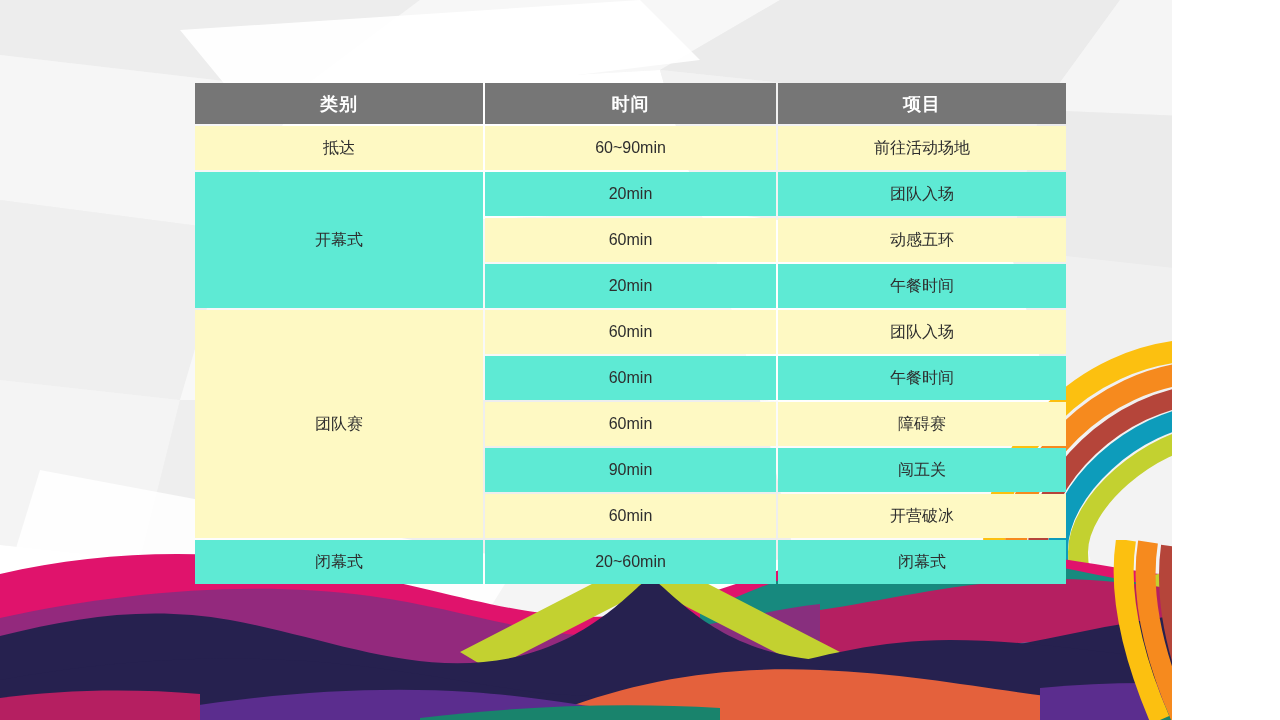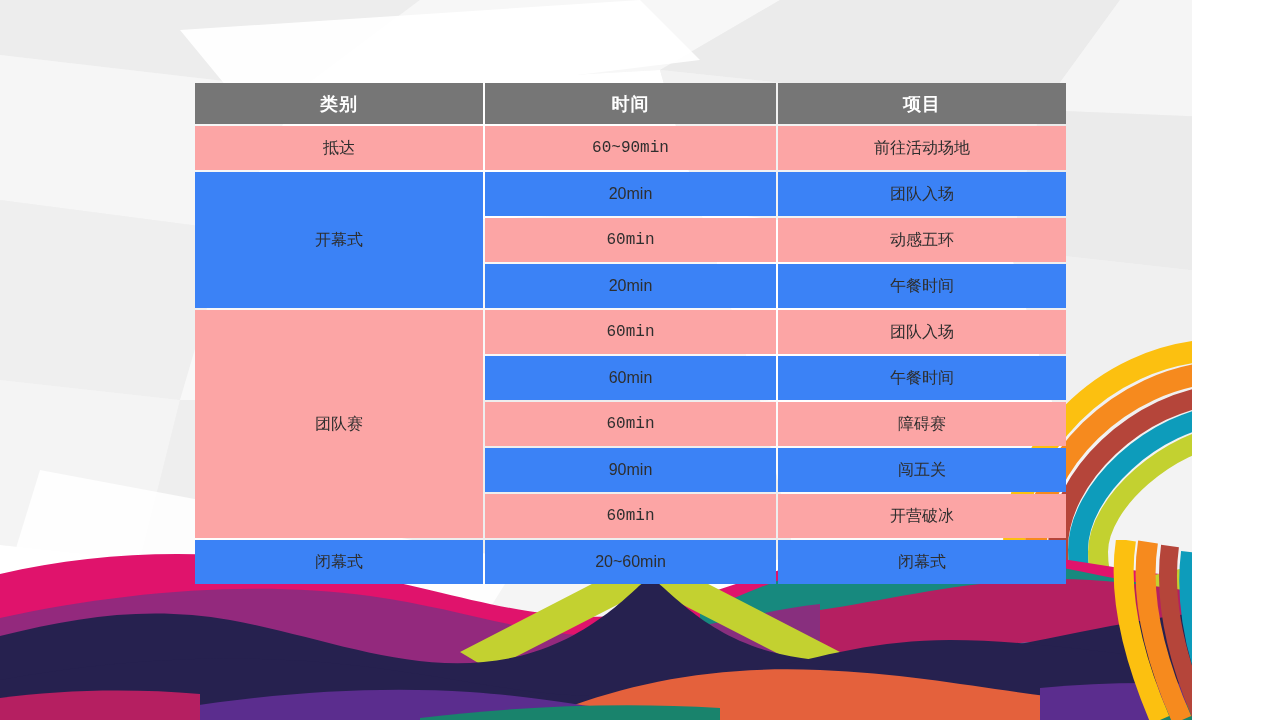--- a/index.html
+++ b/index.html
@@ -10,21 +10,20 @@
     overflow: hidden;
     font-family: "Liberation Sans", "DejaVu Sans", sans-serif;
   }
 
   #slide {
     position: relative;
     width: 1172px;
     height: 720px;
     background: #f2f2f2;
     overflow: hidden;
-    padding-left: 20px;
   }
 
   
   .bg-layer {
     position: absolute;
     inset: 0;
     width: 1280px;
     height: 720px;
   }
 
@@ -61,22 +60,22 @@
 
   table.schedule td {
     font-size: 16px;
     color: #2e2e2e;
     text-align: center;
     vertical-align: middle;
     height: 42px;
     font-weight: normal;
   }
 
-  td.dark, th.dark  { background: #fca5a5; font-family: Liberation Mono, monospace; }
-  td.light          { background: #3b82f6; }
+  td.dark, th.dark  { background: #fef9c3; }
+  td.light          { background: #5eead4; }
 
   td.cat {
     font-size: 16px;
     color: #2e2e2e;
   }
 
   
   .waves {
     position: absolute;
     left: 0;

